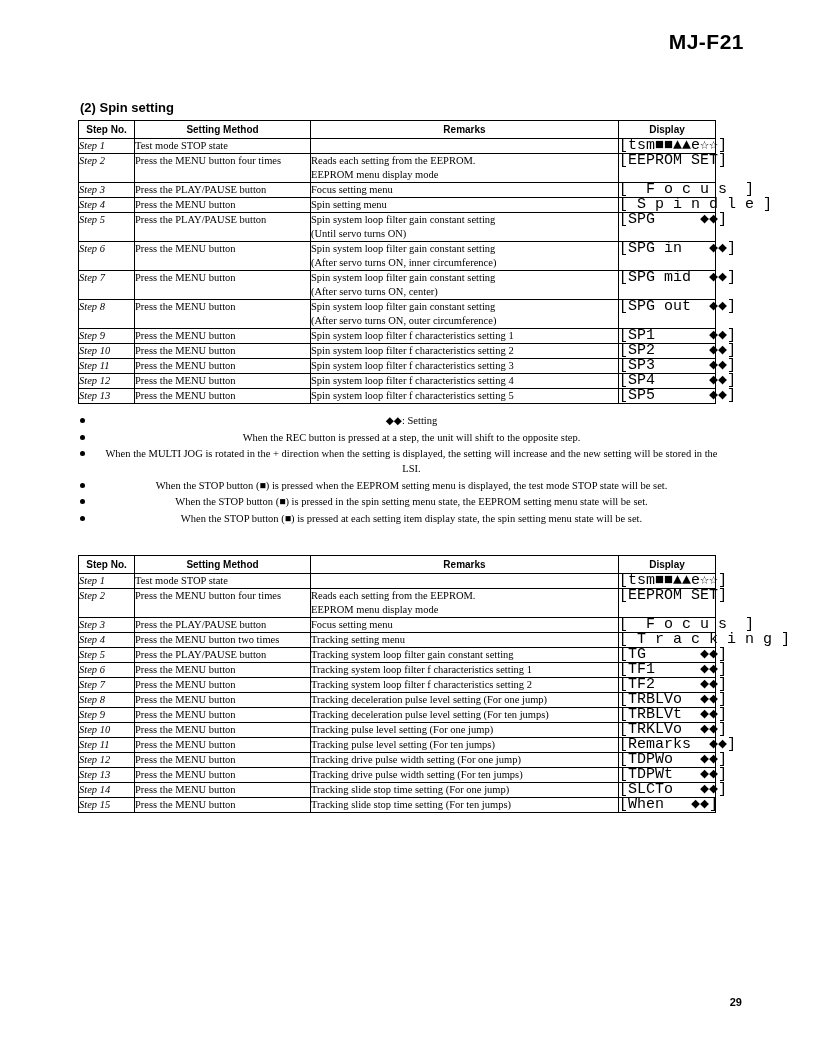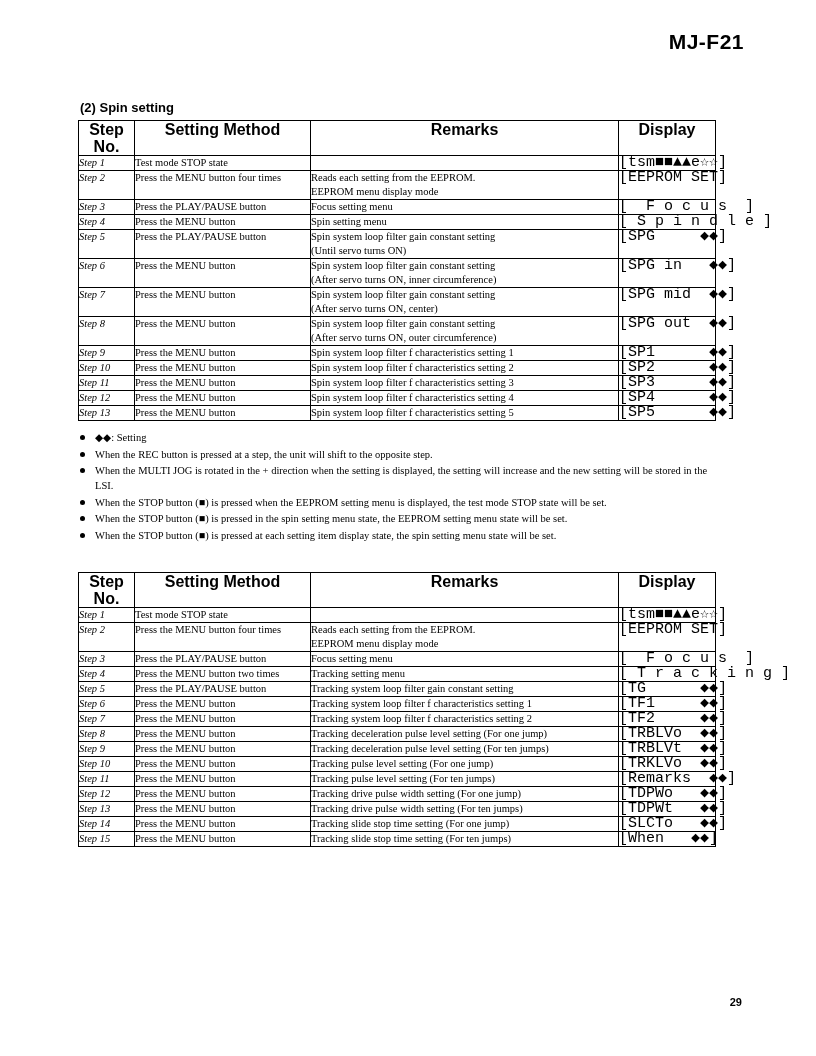--- a/index.html
+++ b/index.html
@@ -43,21 +43,21 @@
     font-size: 10.5px;
   }
   table.proc th, table.proc td {
     border: 1px solid #000;
     padding: 0;
     vertical-align: top;
   }
   table.proc th {
     font-family: "Liberation Sans", sans-serif;
     font-weight: bold;
-    font-size: 16px;
+    font-size: 10px;
     text-align: center;
     height: 17px;
     line-height: 17px;
   }
   .c-step { width: 56px; }
   .c-method { width: 176px; }
   .c-remarks { width: 308px; }
   .c-display { width: 97px; }
 
   td.step, td.method, td.remarks {
@@ -78,20 +78,21 @@
     padding: 0;
     list-style: none;
     font-size: 10.5px;
     line-height: 15px;
     width: 650px;
   }
   .notes li {
     position: relative;
     padding-left: 17px;
     margin-bottom: 1.5px;
+    text-align: center;
   }
   .notes li:before {
     content: "";
     position: absolute;
     left: 2px;
     top: 5px;
     width: 5px;
     height: 5px;
     background: #000;
     border-radius: 50%;

